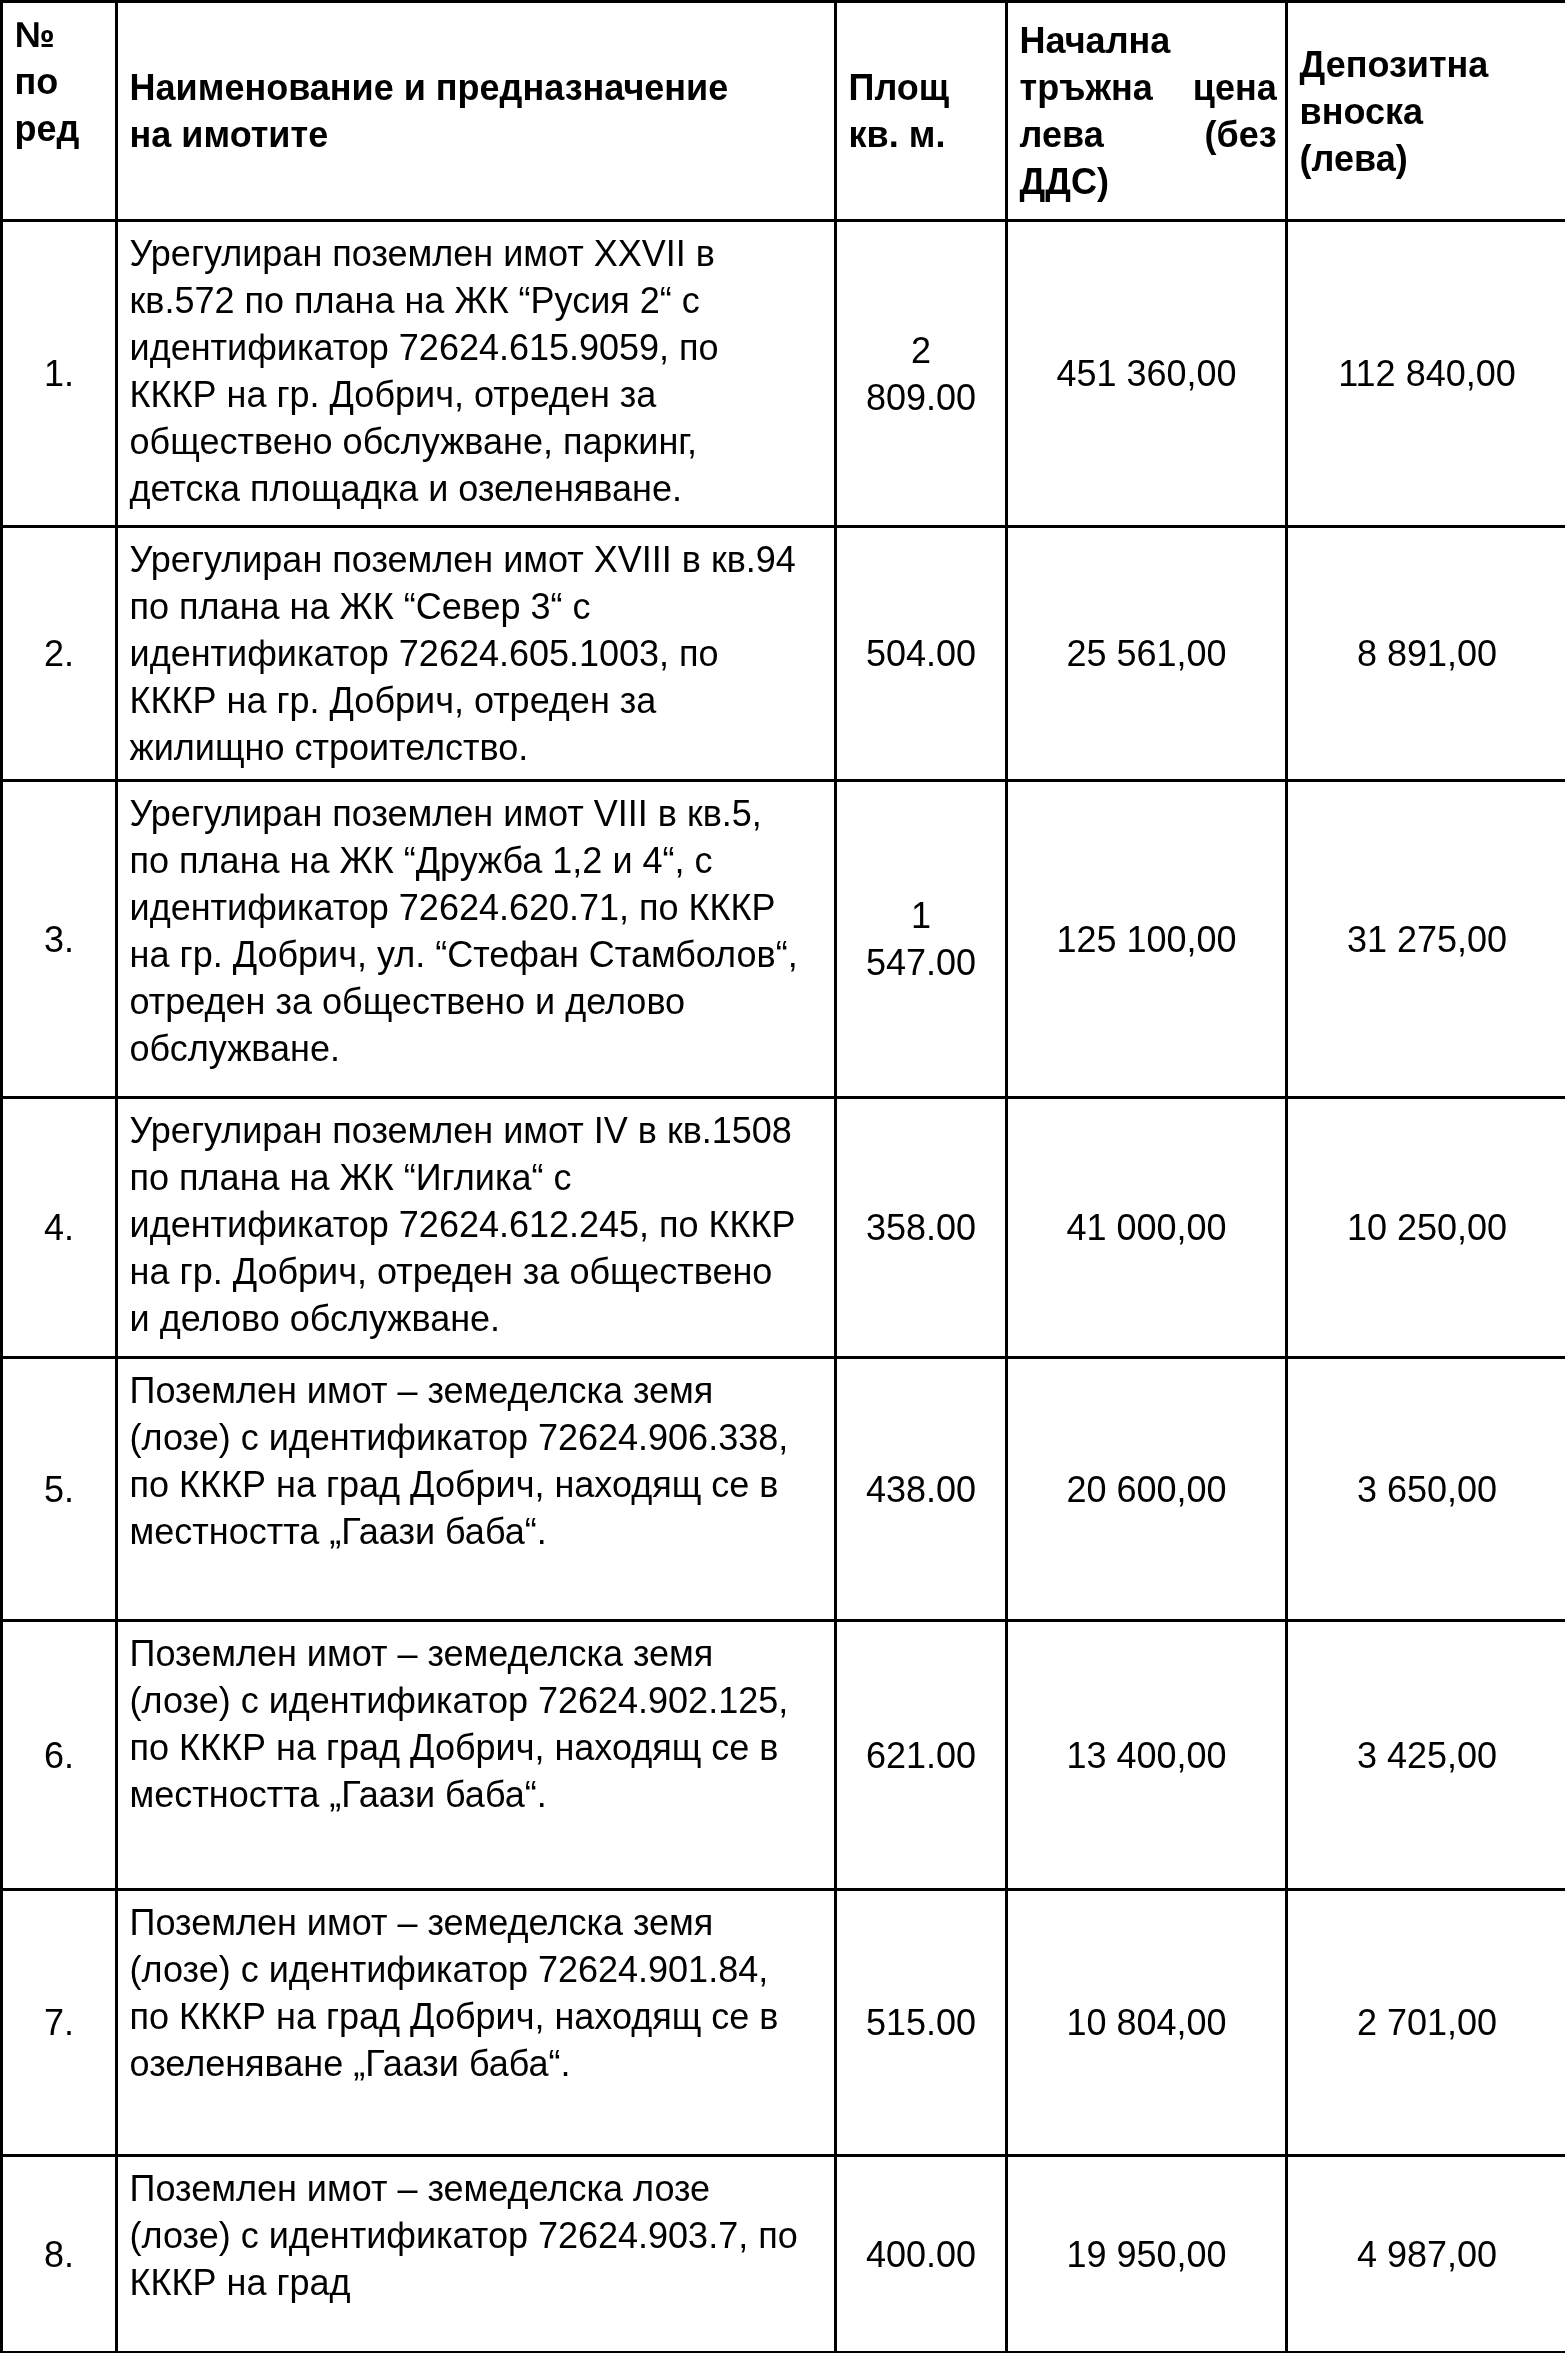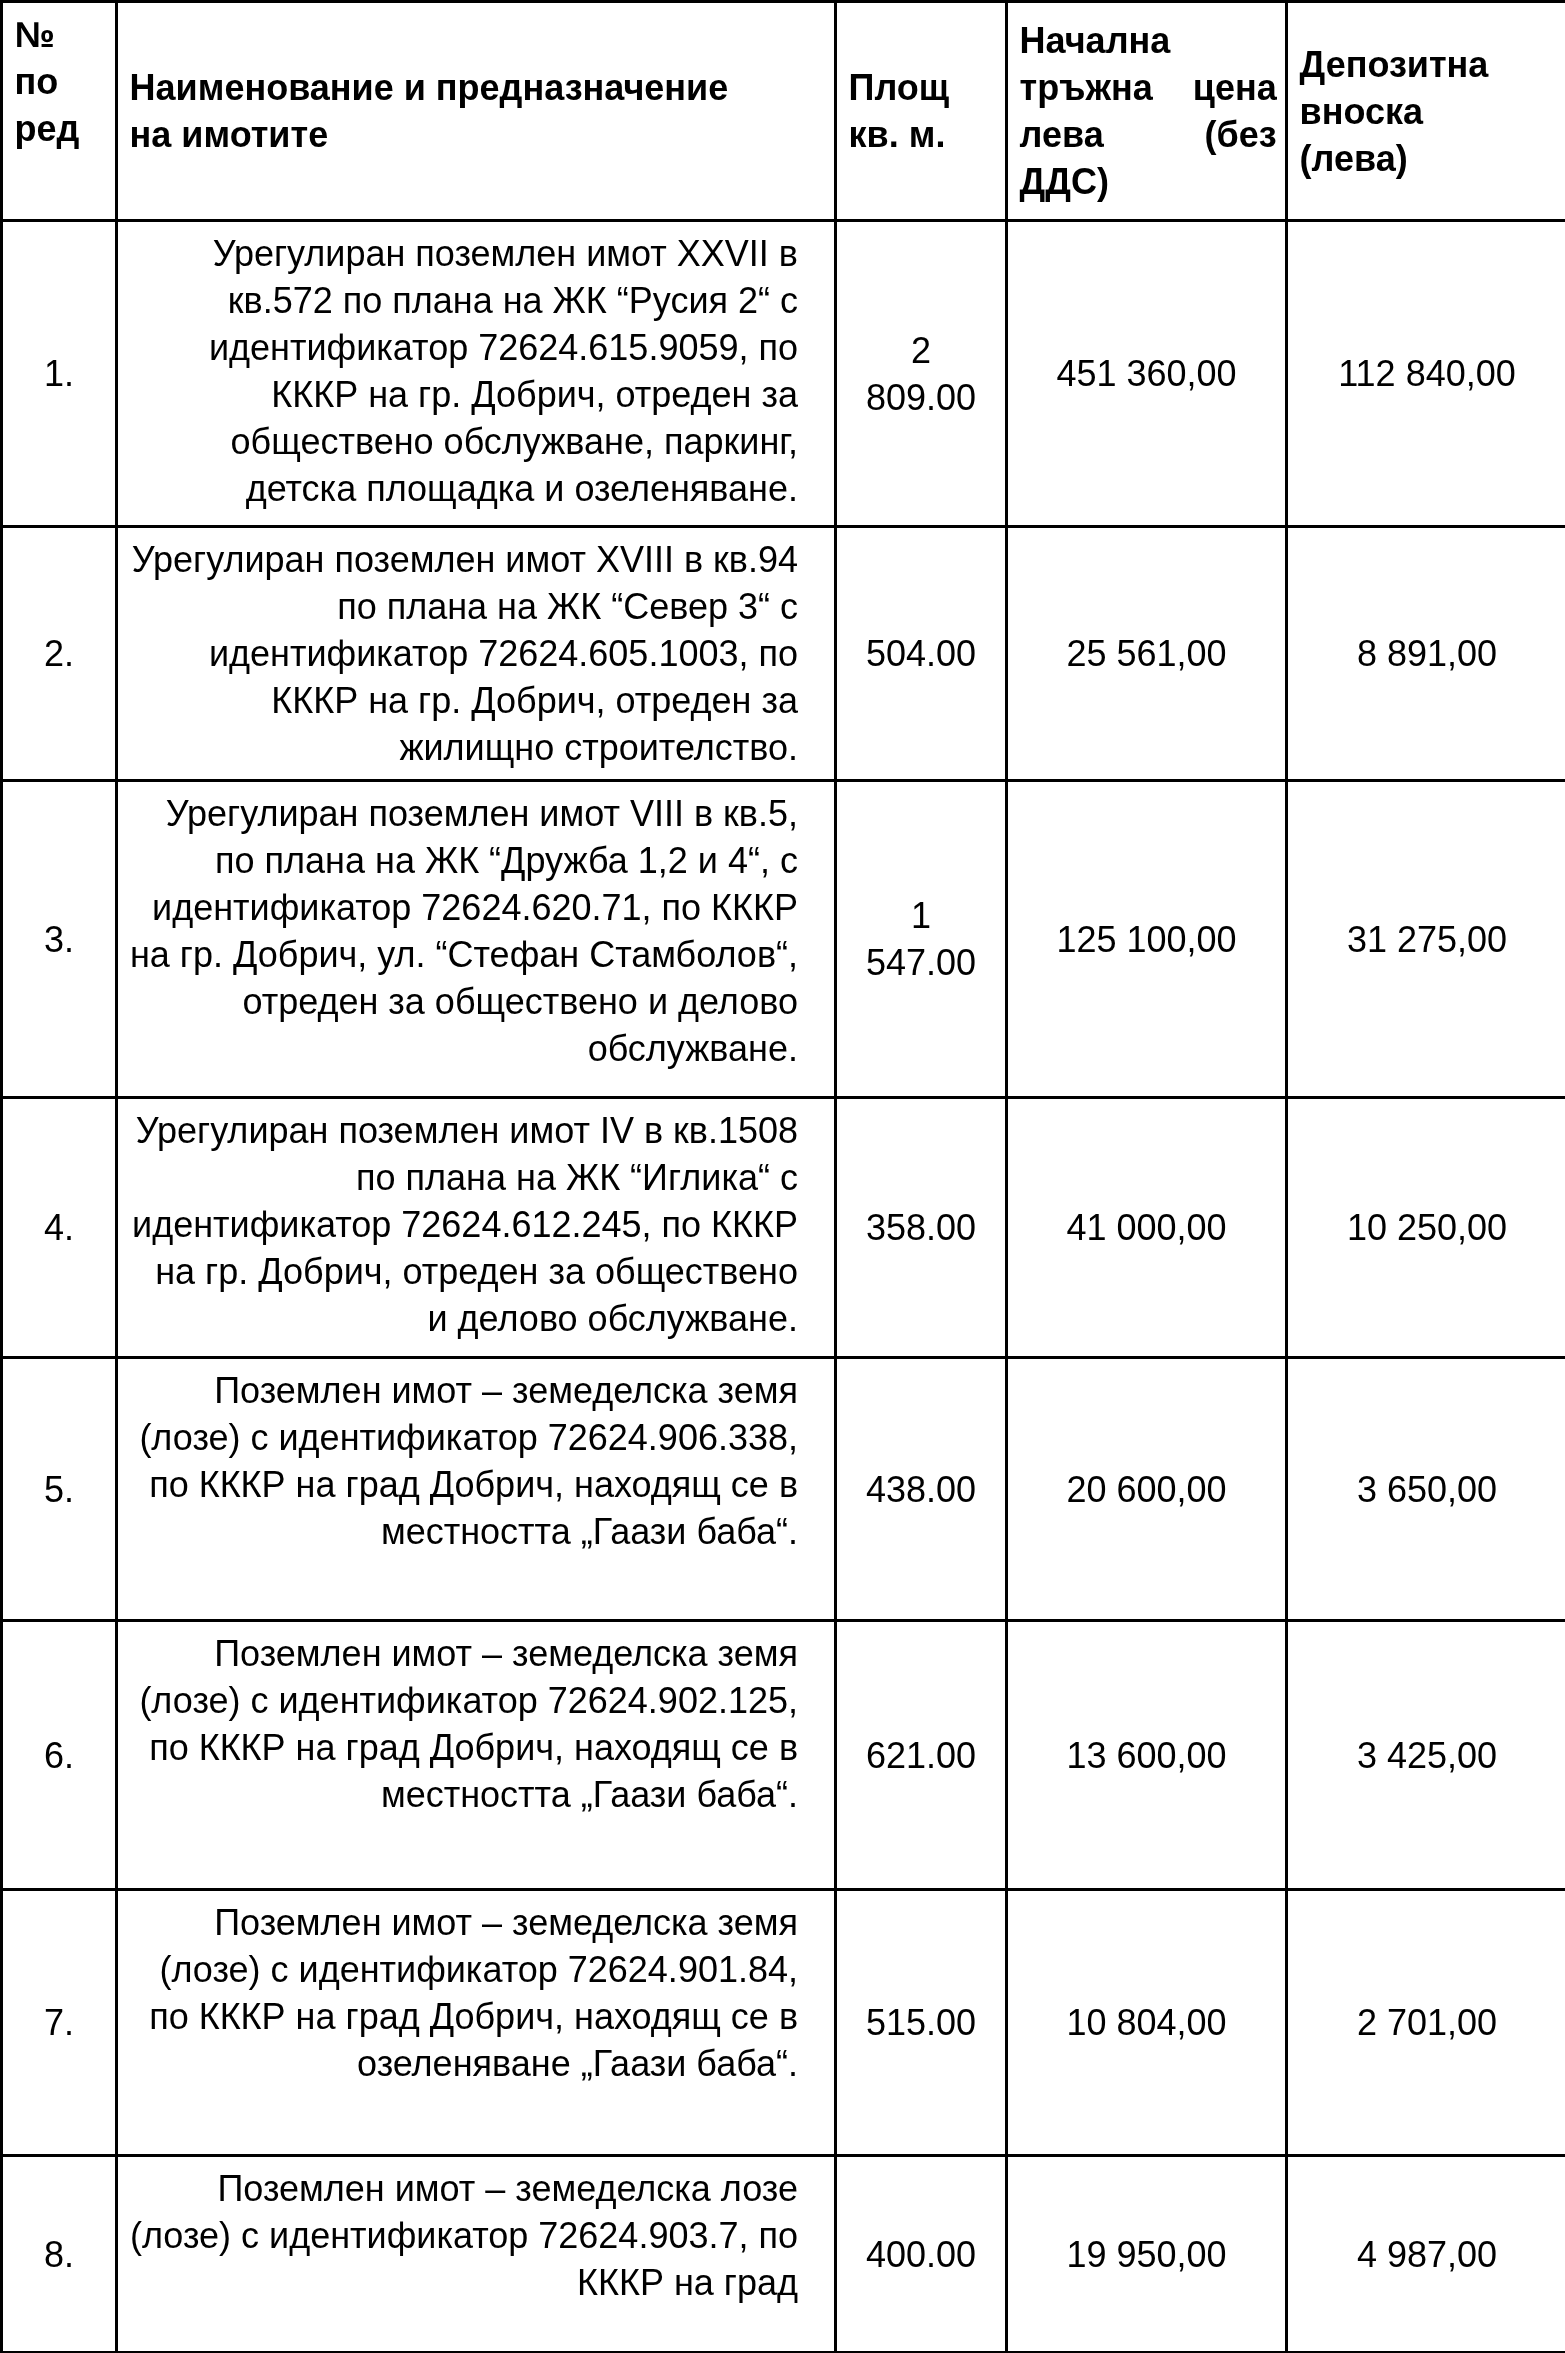--- a/index.html
+++ b/index.html
@@ -31,21 +31,21 @@
     vertical-align: middle;
     padding: 6.6px 8.3px 6.6px 11.6px;
   }
   th.h-num { vertical-align: top; padding-top: 8.3px; }
   th.h-price { text-align: justify; }
   td.c-num {
     text-align: center;
     vertical-align: middle;
   }
   td.c-desc {
-    text-align: right;
+    text-align: left;
     vertical-align: top;
     padding: 7.5px 36px 6.6px 11.6px;
     margin-top: 24px;
   }
   td.c-area, td.c-price, td.c-deposit {
     text-align: center;
     vertical-align: middle;
     padding: 3.3px 5px;
   }
 </style>
@@ -110,21 +110,21 @@
       <td class="c-num">5.</td>
       <td class="c-desc">Поземлен имот – земеделска земя (лозе) с идентификатор 72624.906.338, по КККР на град Добрич, находящ се в местността „Гаази баба“.</td>
       <td class="c-area">438.00</td>
       <td class="c-price">20 600,00</td>
       <td class="c-deposit">3 650,00</td>
     </tr>
     <tr style="height:269px">
       <td class="c-num">6.</td>
       <td class="c-desc">Поземлен имот – земеделска земя (лозе) с идентификатор 72624.902.125, по КККР на град Добрич, находящ се в местността „Гаази баба“.</td>
       <td class="c-area">621.00</td>
-      <td class="c-price">13 600,00</td>
+      <td class="c-price">13 400,00</td>
       <td class="c-deposit">3 425,00</td>
     </tr>
     <tr style="height:266px">
       <td class="c-num">7.</td>
       <td class="c-desc">Поземлен имот – земеделска земя (лозе) с идентификатор 72624.901.84, по КККР на град Добрич, находящ се в озеленяване „Гаази баба“.</td>
       <td class="c-area">515.00</td>
       <td class="c-price">10 804,00</td>
       <td class="c-deposit">2 701,00</td>
     </tr>
     <tr>

